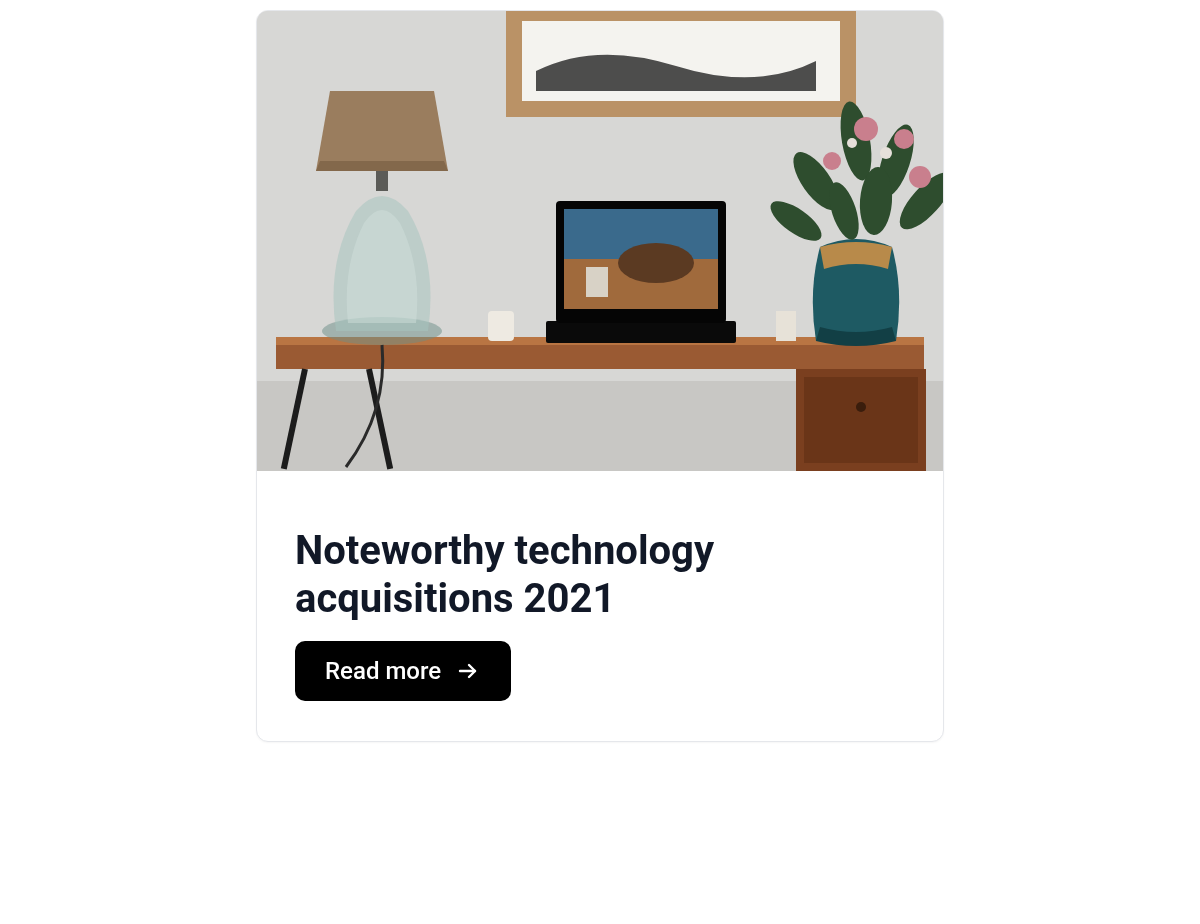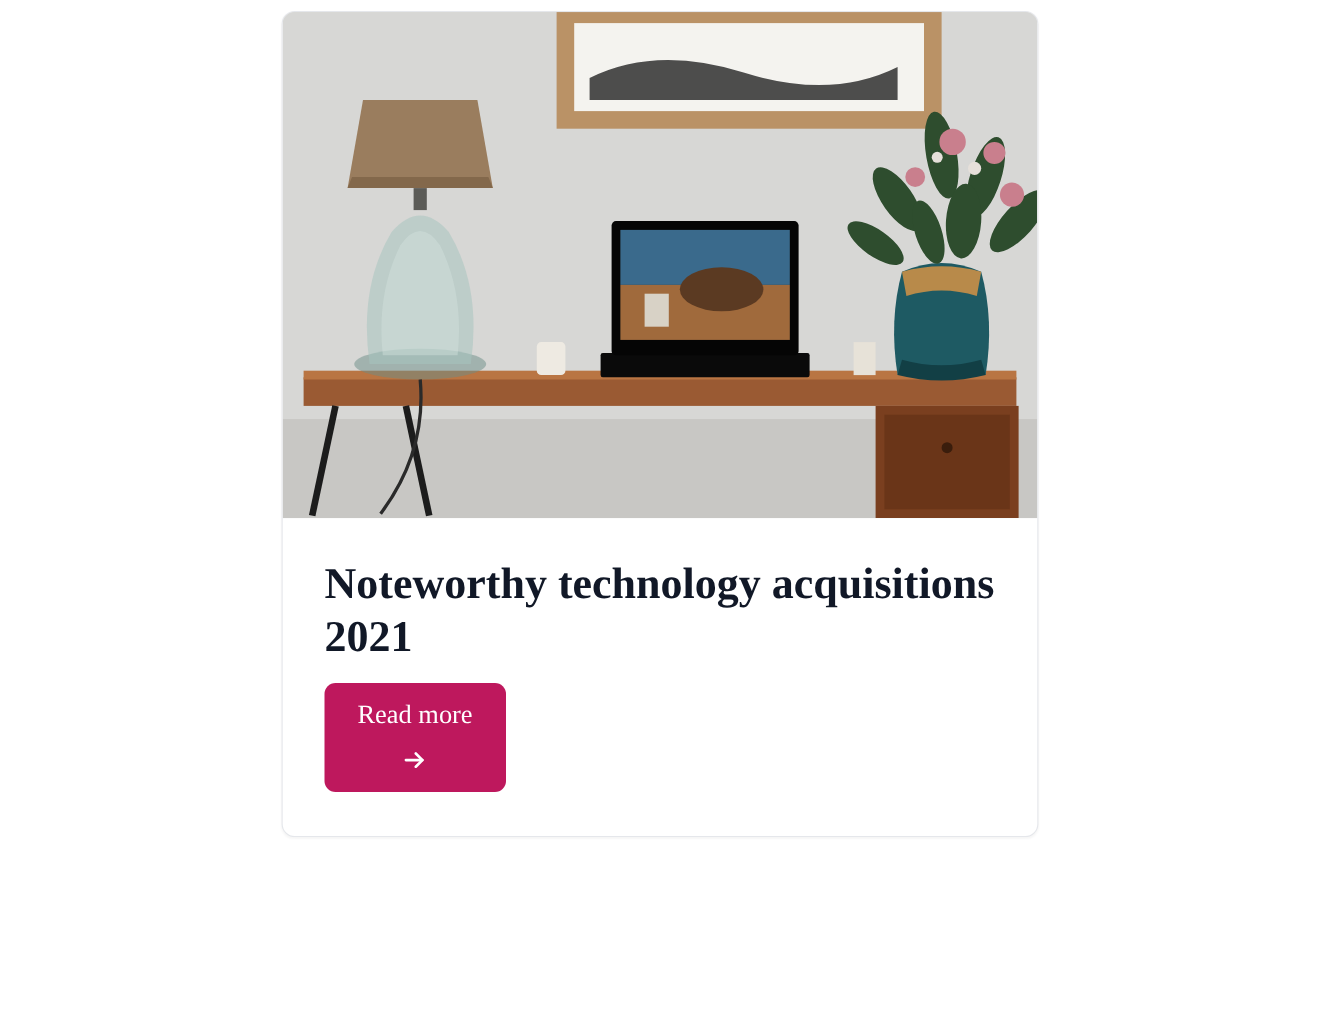--- a/index.html
+++ b/index.html
@@ -21,50 +21,48 @@
   .card-image {
     display: block;
     width: 100%;
     height: 460px;
     background: #d6d6d4;
     position: relative;
     overflow: hidden;
   }
   .card-image svg { display:block; width:100%; height:100%; }
   .card-body {
-    padding: 36px 38px 40px 38px;
-    font-family: Liberation Serif, serif;
+    padding: 56px 38px 40px 38px;
   }
   .card-title {
     font-size: 40px;
     line-height: 1.2;
     font-weight: 700;
     color: #111827;
     margin-bottom: 18px;
   }
   .card-desc {
     font-size: 27px;
     line-height: 1.5;
     color: #6b7280;
     margin-bottom: 30px;
   }
   .read-more-btn {
     display: inline-flex;
     align-items: center;
     gap: 14px;
-    background: #be185d;
+    background: #000000;
     color: #ffffff;
     font-size: 24px;
     font-weight: 500;
     padding: 16px 30px;
     border: none;
     border-radius: 10px;
     cursor: pointer;
     text-decoration: none;
-    flex-direction: column;
   }
   .arrow-icon {
     width: 26px;
     height: 26px;
     display: inline-flex;
     align-items: center;
     justify-content: center;
   }
   .arrow-icon svg { stroke:#ffffff; }
 </style>

